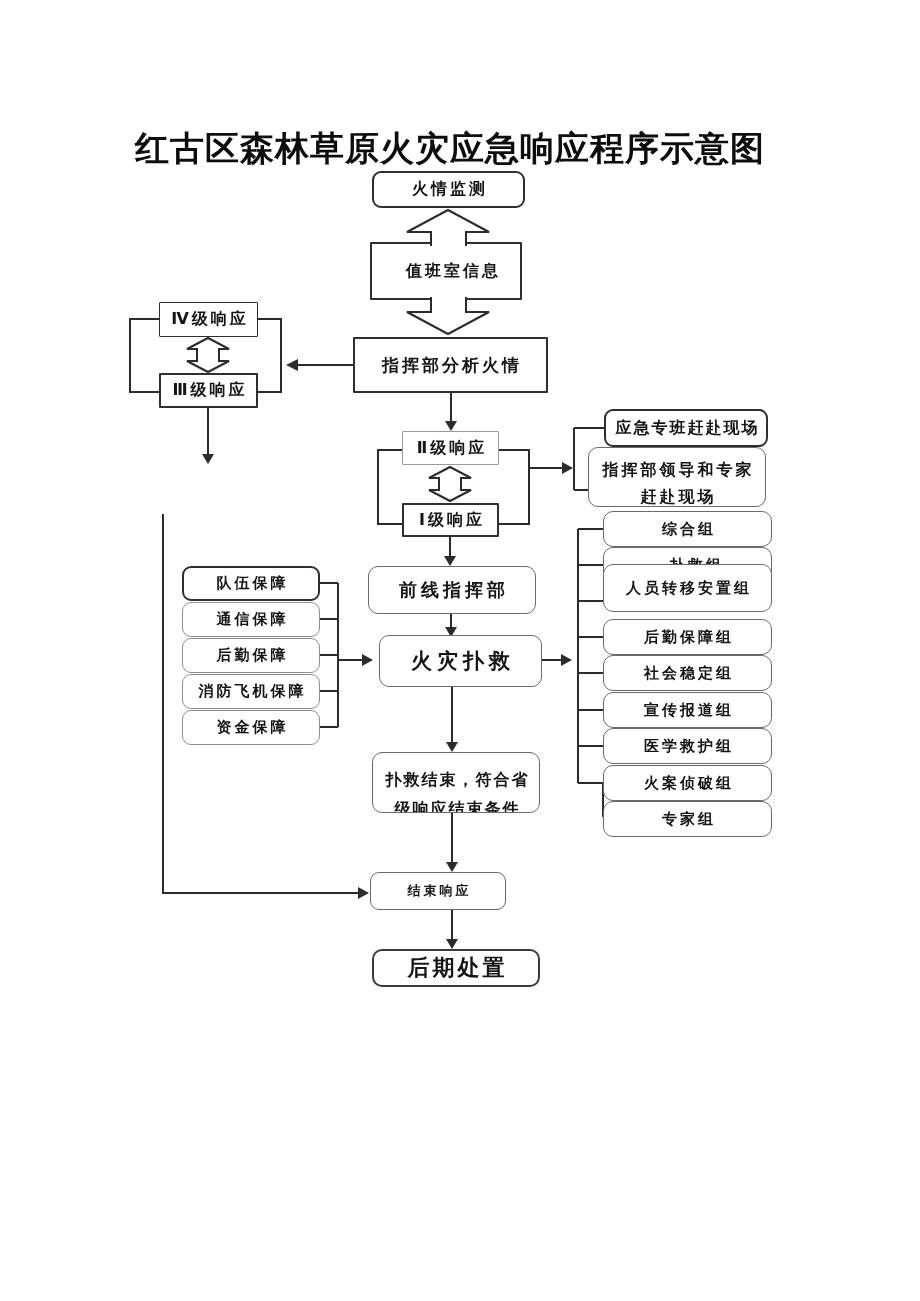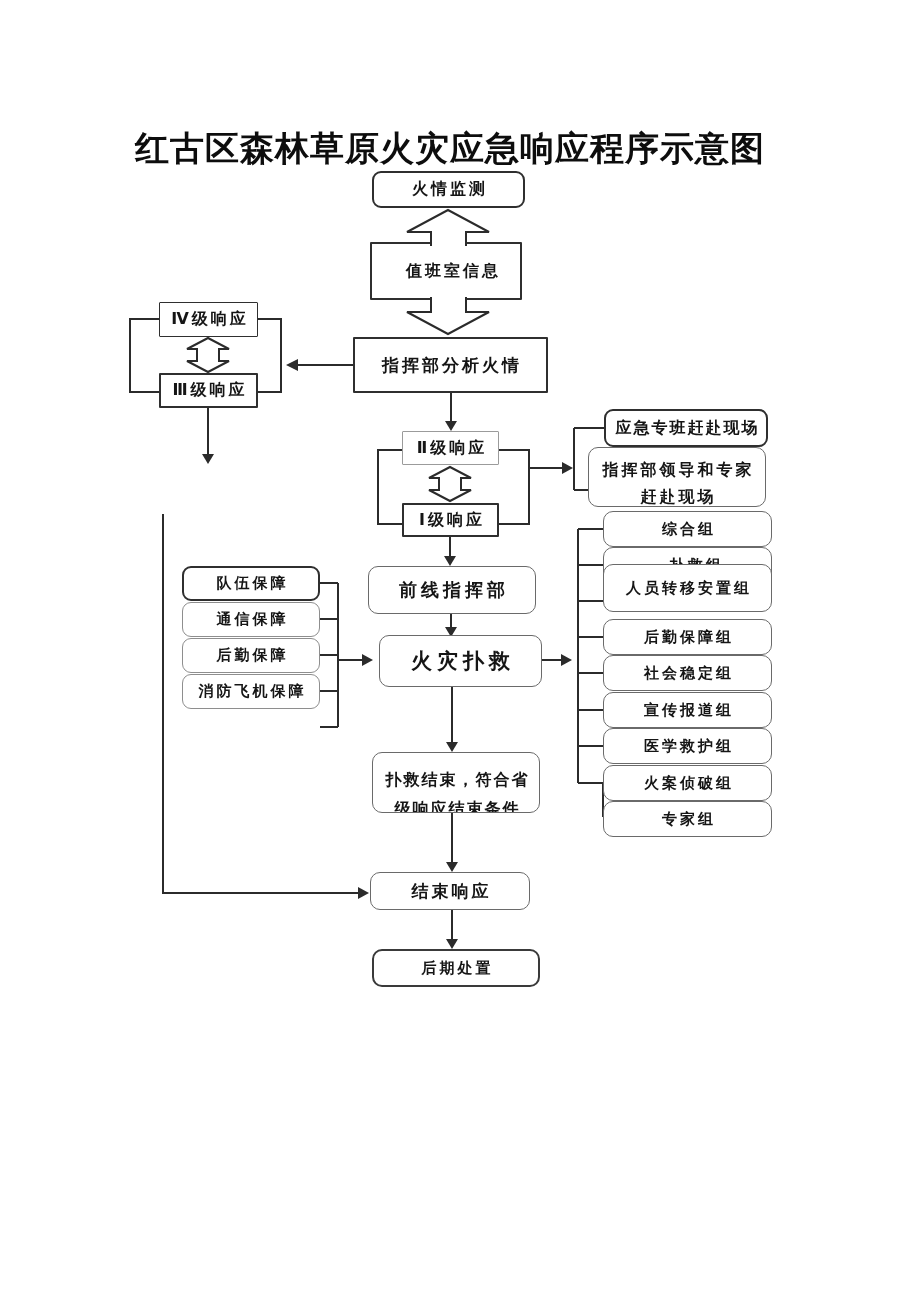--- a/index.html
+++ b/index.html
@@ -133,33 +133,34 @@
   <div class="box round-mid grp" style="left:603px;top:655px;width:169px;height:36px;">社会稳定组</div>
   <div class="box round-mid grp" style="left:603px;top:692px;width:169px;height:36px;">宣传报道组</div>
   <div class="box round-mid grp" style="left:603px;top:728px;width:169px;height:36px;">医学救护组</div>
   <div class="box round-mid grp" style="left:603px;top:765px;width:169px;height:36px;">火案侦破组</div>
   <div class="box round-mid grp" style="left:603px;top:801px;width:169px;height:36px;">专家组</div>
 
   <div class="box round sup" style="left:182px;top:566px;width:138px;height:35px;">队伍保障</div>
   <div class="box round-light sup" style="left:182px;top:602px;width:138px;height:35px;">通信保障</div>
   <div class="box round-light sup" style="left:182px;top:638px;width:138px;height:35px;">后勤保障</div>
   <div class="box round-light sup" style="left:182px;top:674px;width:138px;height:35px;">消防飞机保障</div>
+  <div class="box round-light sup" style="left:182px;top:710px;width:138px;height:35px;">资金保障</div>
 
   <div class="box round-mid med" style="left:368px;top:566px;width:168px;height:48px;">前线指挥部</div>
 
   <div class="box round-mid big" style="left:379px;top:635px;width:163px;height:52px;">火灾扑救</div>
 
   <div class="box round-mid two-line" style="left:372px;top:752px;width:168px;height:61px;padding-top:12px;letter-spacing:2px;">
     <span style="line-height:29px;height:29px;">扑救结束，符合省</span>
     <span style="line-height:29px;height:29px;">级响应结束条件</span>
   </div>
 
-  <div class="box round-mid" style="left:370px;top:872px;width:160px;height:38px;font-size:17px;">结束响应</div>
+  <div class="box round-mid" style="left:370px;top:872px;width:136px;height:38px;font-size:13px;border-radius:9px;">结束响应</div>
 
-  <div class="box round-mid" style="left:372px;top:949px;width:168px;height:38px;font-size:15px;border-width:2px;border-color:#3a3a3a;">后期处置</div>
+  <div class="box round-mid" style="left:372px;top:949px;width:168px;height:38px;font-size:22px;border-width:2px;border-color:#3a3a3a;">后期处置</div>
 
   <svg class="layer top" width="920" height="1301" stroke="#2b2b2b" stroke-width="2" fill="#ffffff" stroke-linejoin="miter">
 
     <path d="M431,246 L431,232 L407,232 L448,210 L489,232 L466,232 L466,246"></path>
 
     <path d="M431,297 L431,312 L407,312 L448,334 L489,312 L466,312 L466,297"></path>
 
     <polygon points="208,338 229,349 219,349 219,361 229,361 208,372 187,361 197,361 197,349 187,349"></polygon>
 
     <polygon points="450,467 471,478 461,478 461,490 471,490 450,501 429,490 439,490 439,478 429,478"></polygon>

